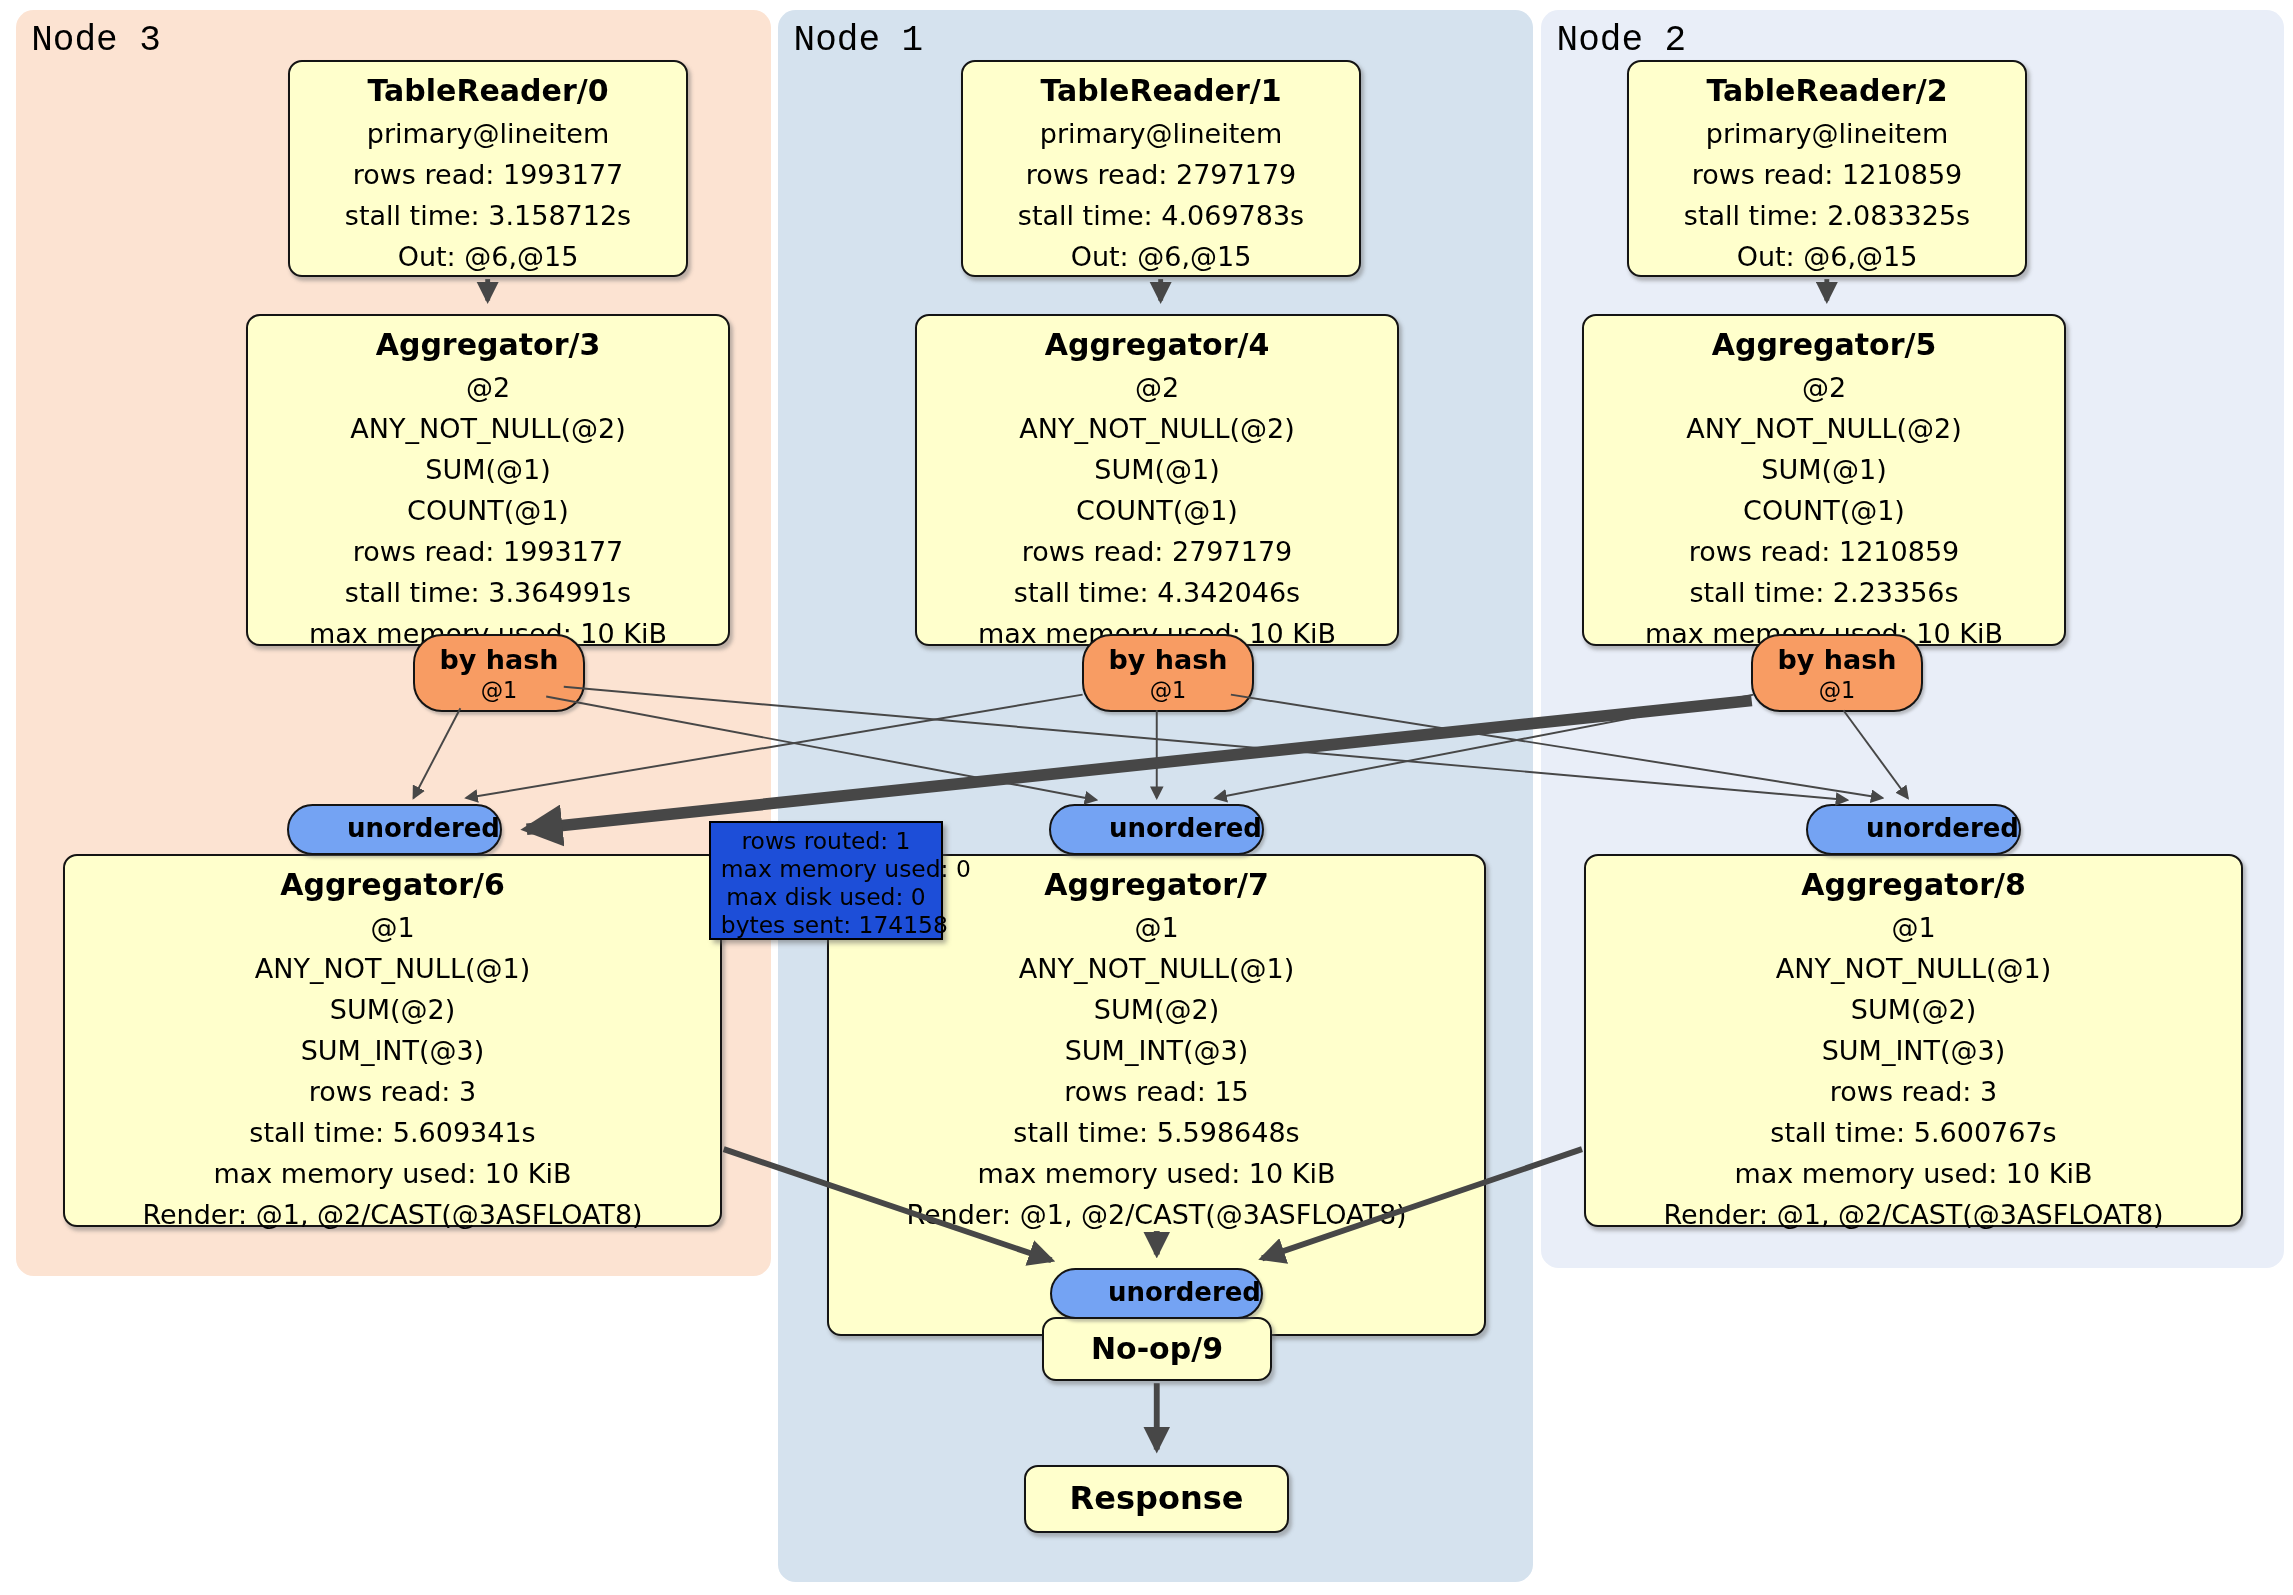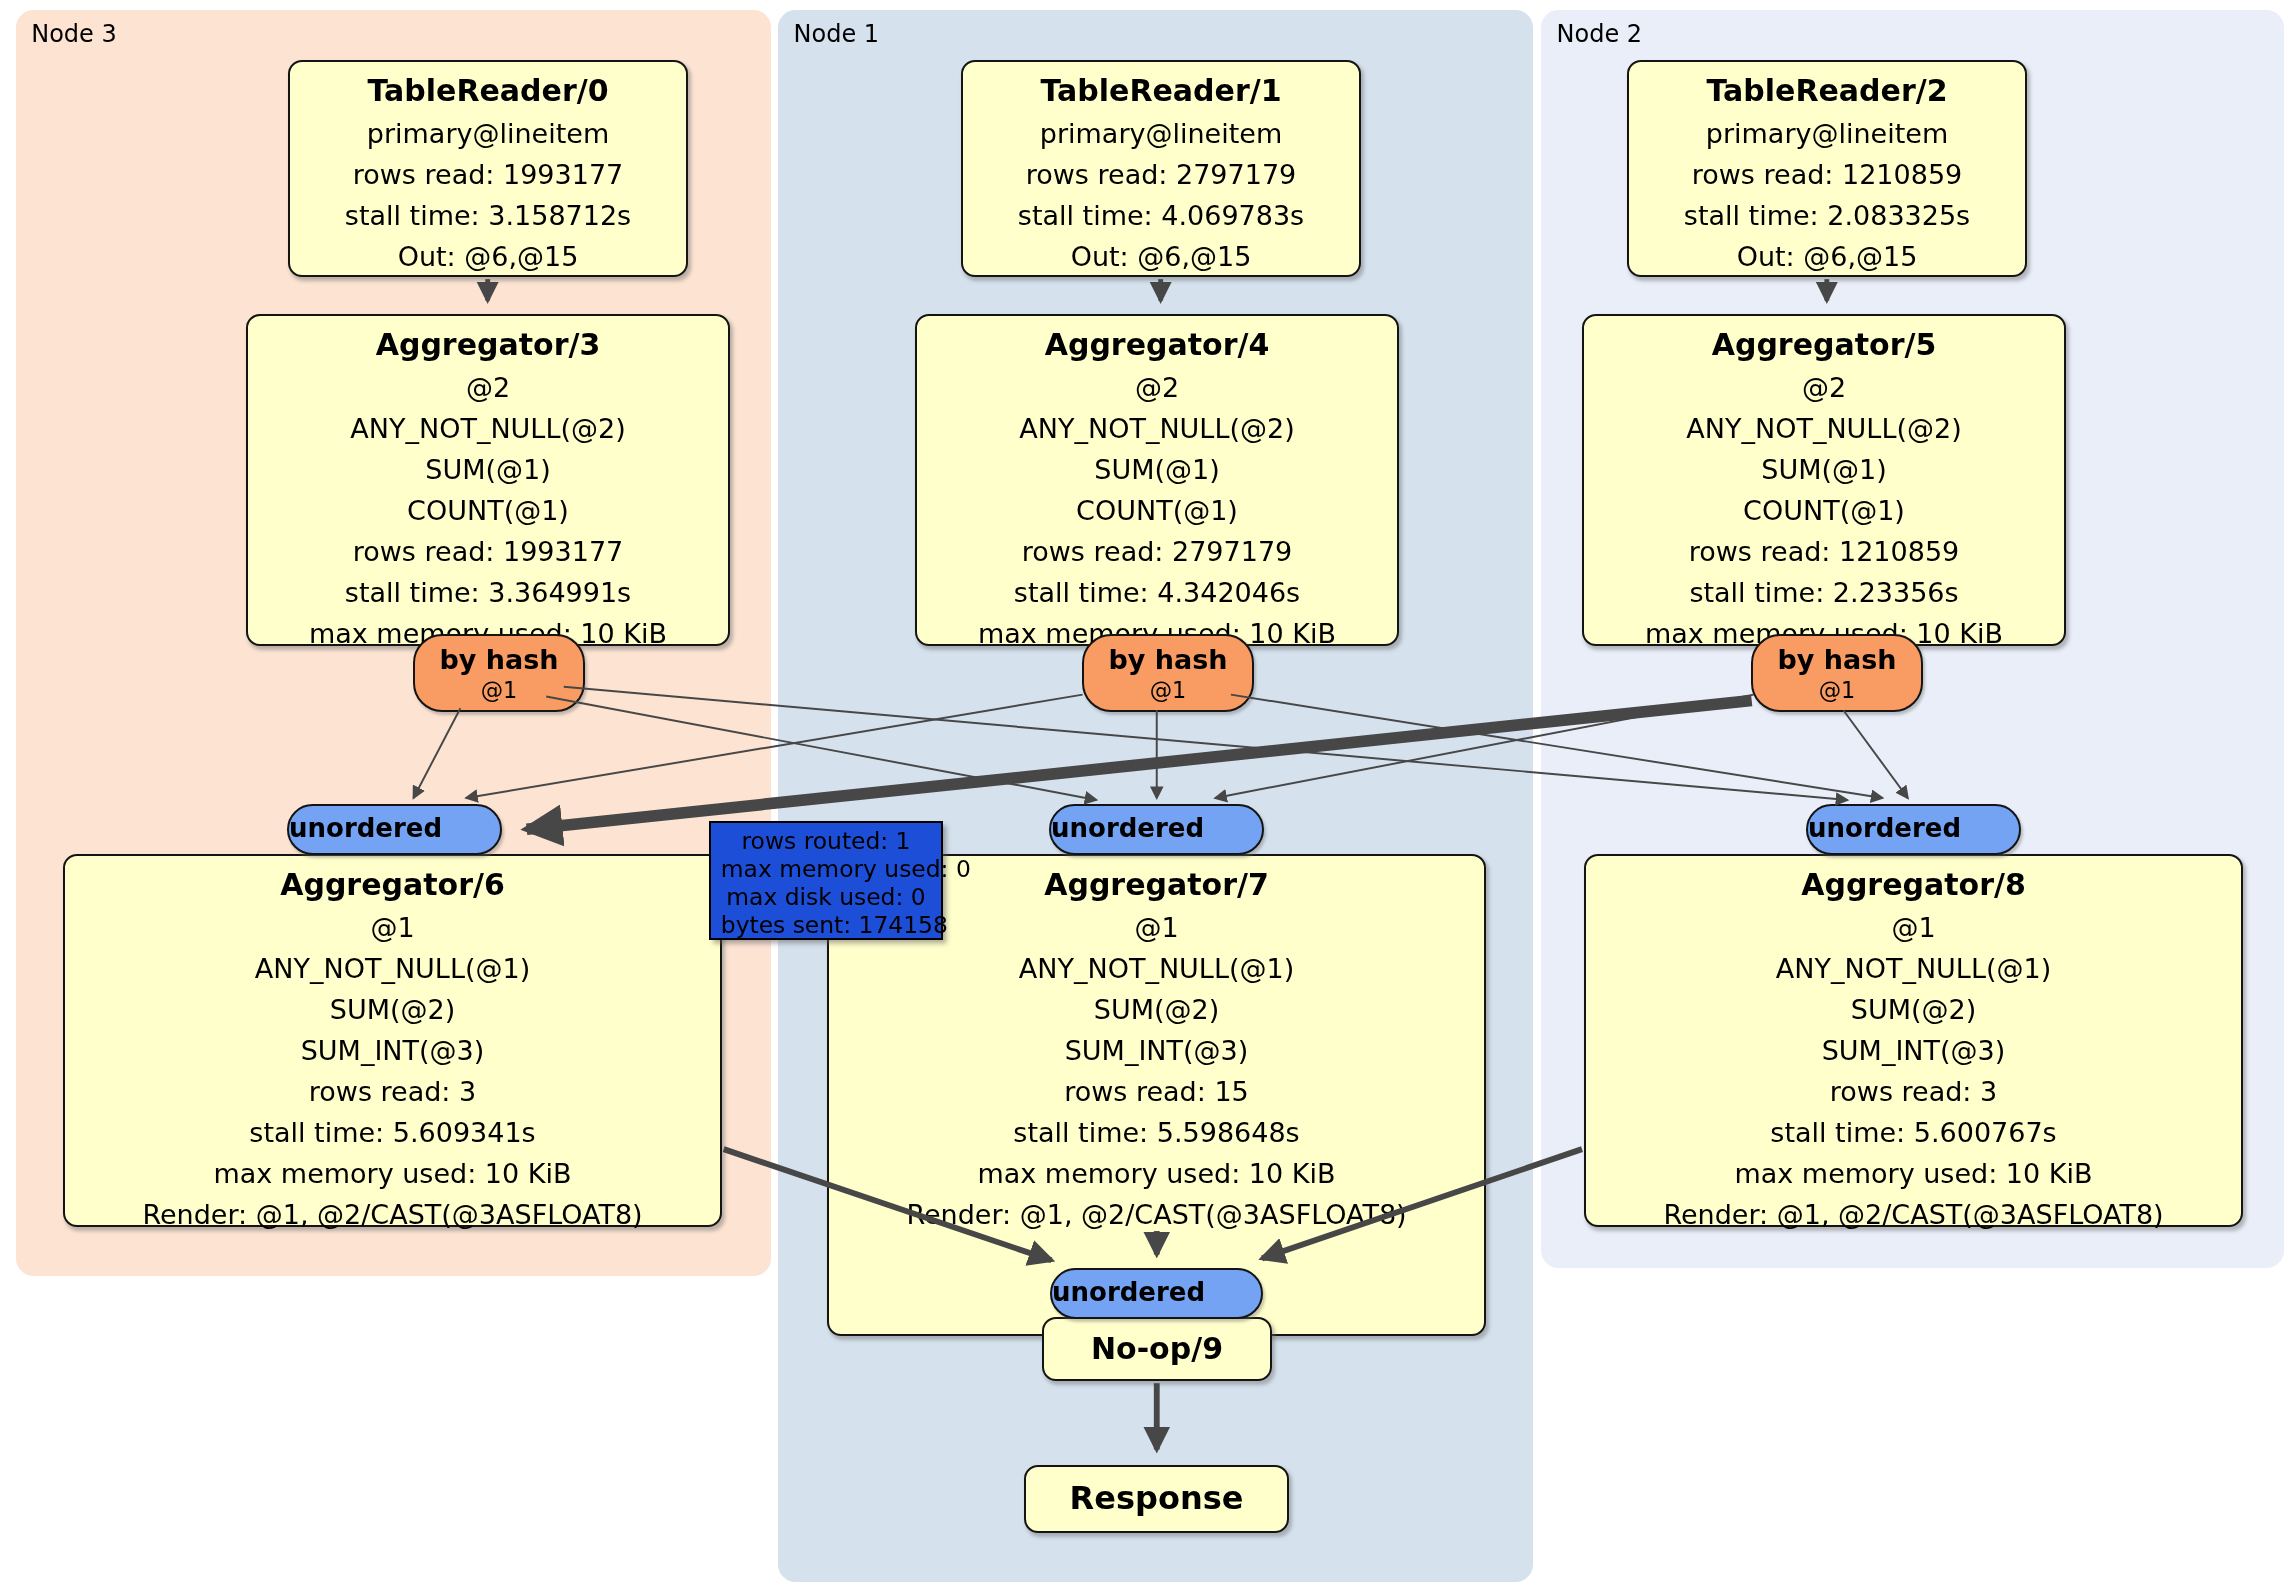--- a/index.html
+++ b/index.html
@@ -1,30 +1,30 @@
 <!DOCTYPE html>
 <html><head>
 <meta charset="utf-8">
 <style>
   html,body{margin:0;padding:0;background:#ffffff;}
   .stage{position:relative;width:2294px;height:1596px;background:#ffffff;
          font-family:"DejaVu Sans","Liberation Sans",sans-serif;color:#000;overflow:hidden;}
   .panel{position:absolute;border-radius:17.6px;}
-  .panel-label{position:absolute;top:9.8px;left:15.6px;font-size:24px;color:#000;}
+  .panel-label{position:absolute;top:9.8px;left:15.6px;font-size:36px;color:#000;font-family:Liberation Mono, monospace;}
   .pbox{position:absolute;background:#FFFFCC;border:2.9px solid #141414;border-radius:14px;
         text-align:center;box-sizing:border-box;padding-top:5.9px;
         box-shadow:2.9px 3.9px 3.9px rgba(110,110,110,0.45);}
   .btitle{font-size:30px;font-weight:bold;line-height:45px;}
   .bline{font-size:27px;line-height:41px;white-space:nowrap;}
   .router{position:absolute;background:#F89C63;border:2.9px solid #141414;border-radius:29px;
           text-align:center;box-sizing:border-box;box-shadow:2px 2.9px 2.9px rgba(110,110,110,0.4);margin-left:11px;}
   .router-label{font-size:27px;font-weight:bold;line-height:37px;margin-top:4.9px;}
   .router-sub{font-size:22.4px;line-height:25px;}
   .pill{position:absolute;background:#74A3F3;border:2.9px solid #141414;border-radius:27px;
-        text-align:left;box-sizing:border-box;font-weight:bold;font-size:26px;line-height:45px;
+        text-align:right;box-sizing:border-box;font-weight:bold;font-size:26px;line-height:45px;
         box-shadow:2px 2.9px 2.9px rgba(110,110,110,0.4);}
   .edges{position:absolute;left:0;top:0;pointer-events:none;}
   .tooltip{position:absolute;background:#1d4ed8;border:2px solid #000;text-align:center;
            box-sizing:border-box;padding:3.9px 9.8px;box-shadow:3.9px 3.9px 4.9px rgba(90,90,90,0.5);}
   .tline{font-size:23.4px;line-height:28px;white-space:nowrap;}
 </style>
 </head>
 <body>
 
 <div class="stage">

